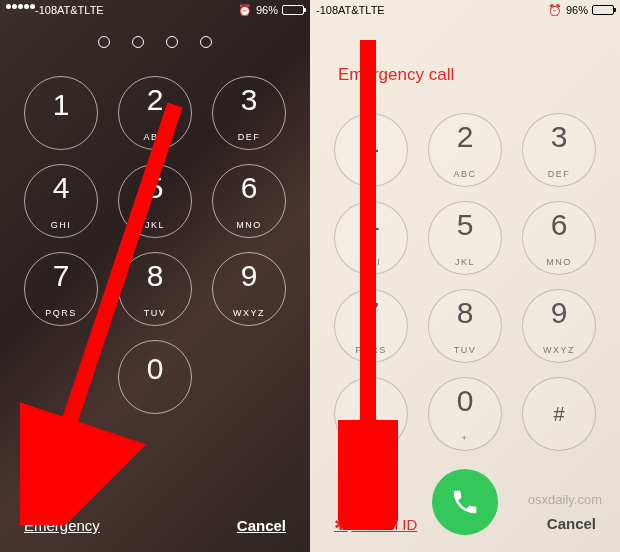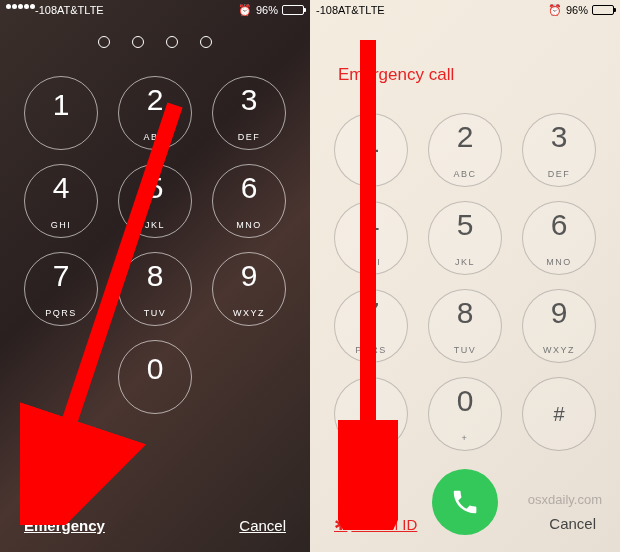--- a/index.html
+++ b/index.html
@@ -92,22 +92,22 @@
       bottom: 18px;
       left: 0; right: 0;
       display: flex;
       justify-content: space-between;
       padding: 0 24px;
       font-size: 15px;
       font-weight: 300;
     }
     .phone.dark .bottom-row { color: #fff; }
     .phone.light .bottom-row { color: #444; }
-    .link { cursor: pointer; }
-    .phone.dark .link.left { text-decoration: underline; font-weight: 700; }
+    .link { cursor: pointer; font-weight: bold; }
+    .phone.dark .link.left { text-decoration: underline; font-weight: 400; }
     .phone.dark .link.right { text-decoration: underline; }
 
     .call-button {
       width: 66px; height: 66px;
       background: #34c759;
       border-radius: 50%;
       margin: 18px auto 0;
       display: flex;
       align-items: center;
       justify-content: center;

